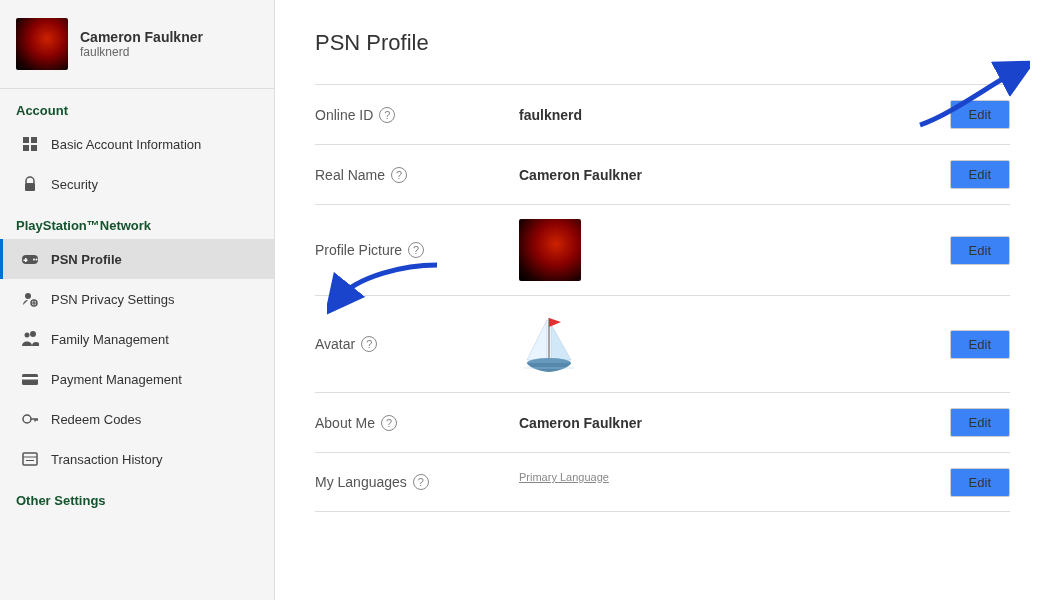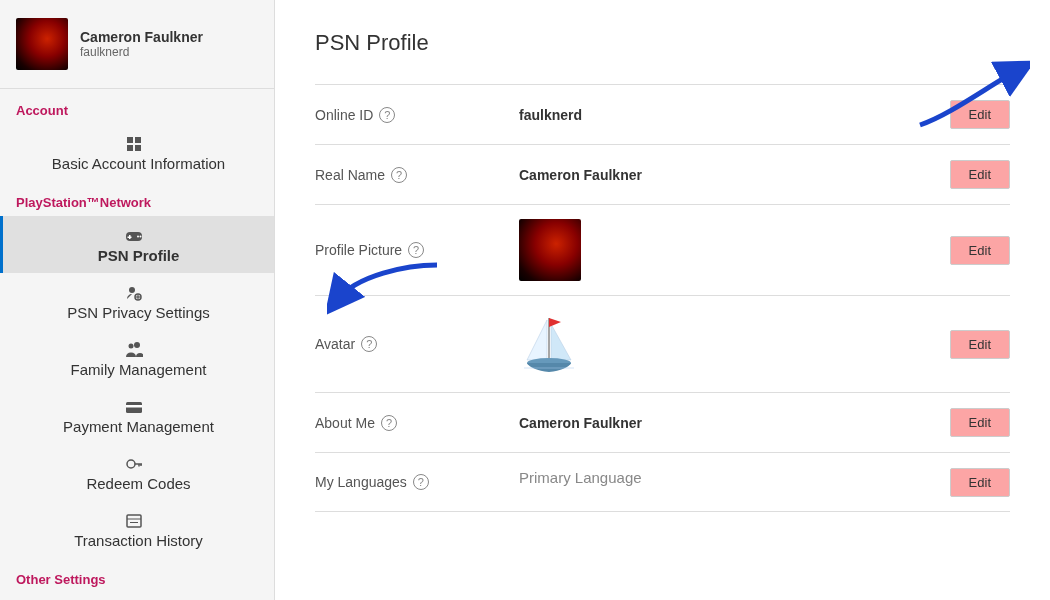--- a/index.html
+++ b/index.html
@@ -56,33 +56,32 @@
       color: #333;
     }
     .user-info-id {
       font-size: 12px;
       color: #666;
     }
 
     .sidebar-section-label {
       font-size: 13px;
       font-weight: bold;
-      color: #be185d;
+      color: #14532d;
       padding: 14px 16px 6px 16px;
     }
 
     .sidebar-item {
       display: flex;
       align-items: center;
       padding: 9px 16px;
       cursor: pointer;
       color: #333;
-      font-size: 15px;
+      font-size: 13px;
       border-left: 3px solid transparent;
-      flex-direction: column;
     }
     .sidebar-item.active {
       background: #e0e0e0;
       border-left: 3px solid #0070cc;
       font-weight: bold;
     }
 
     .sidebar-item .item-icon {
       width: 22px;
       height: 22px;
@@ -153,35 +152,36 @@
       font-weight: bold;
       color: #333;
     }
 
     .row-value.secondary-label {
       display: flex;
       flex-direction: column;
     }
 
     .secondary-label .sub-label {
-      font-size: 15px;
+      font-size: 11px;
       color: #888;
       font-weight: normal;
       margin-bottom: 10px;
+      text-decoration: underline;
     }
 
     .secondary-label .main-val {
       font-weight: bold;
       font-size: 14px;
     }
 
     .edit-btn {
       padding: 6px 18px;
       border: 1px solid #ccc;
-      background: #fca5a5;
+      background: #3b82f6;
       color: #333;
       font-size: 13px;
       cursor: pointer;
       border-radius: 2px;
       min-width: 60px;
     }
 
     .profile-picture-thumb {
       width: 62px;
       height: 62px;
@@ -223,20 +223,29 @@
       <svg width="16" height="16" viewBox="0 0 16 16" fill="#555">
           <rect x="1" y="1" width="6" height="6"></rect>
           <rect x="9" y="1" width="6" height="6"></rect>
           <rect x="1" y="9" width="6" height="6"></rect>
           <rect x="9" y="9" width="6" height="6"></rect>
         </svg>
     </span>
     <span>Basic Account Information</span>
   </div>
 
+  <div class="sidebar-item">
+    <span class="item-icon">
+      <svg width="14" height="16" viewBox="0 0 14 16" fill="#555">
+          <rect x="2" y="7" width="10" height="8" rx="1"></rect>
+          <path d="M3 7V5a4 4 0 0 1 8 0v2" stroke="#555" stroke-width="1.5" fill="none"></path>
+        </svg>
+    </span>
+    <span>Security</span>
+  </div>
 
   <div class="sidebar-section-label">PlayStation™Network</div>
 
   <div class="sidebar-item active">
     <span class="item-icon">
       <svg width="18" height="14" viewBox="0 0 18 14" fill="#555">
           <rect x="1" y="3" width="16" height="9" rx="4"></rect>
           <rect x="4" y="6" width="1.5" height="4" fill="#fff"></rect>
           <rect x="2.5" y="7.5" width="4" height="1.5" fill="#fff"></rect>
           <circle cx="13" cy="7.5" r="1" fill="#fff"></circle>

